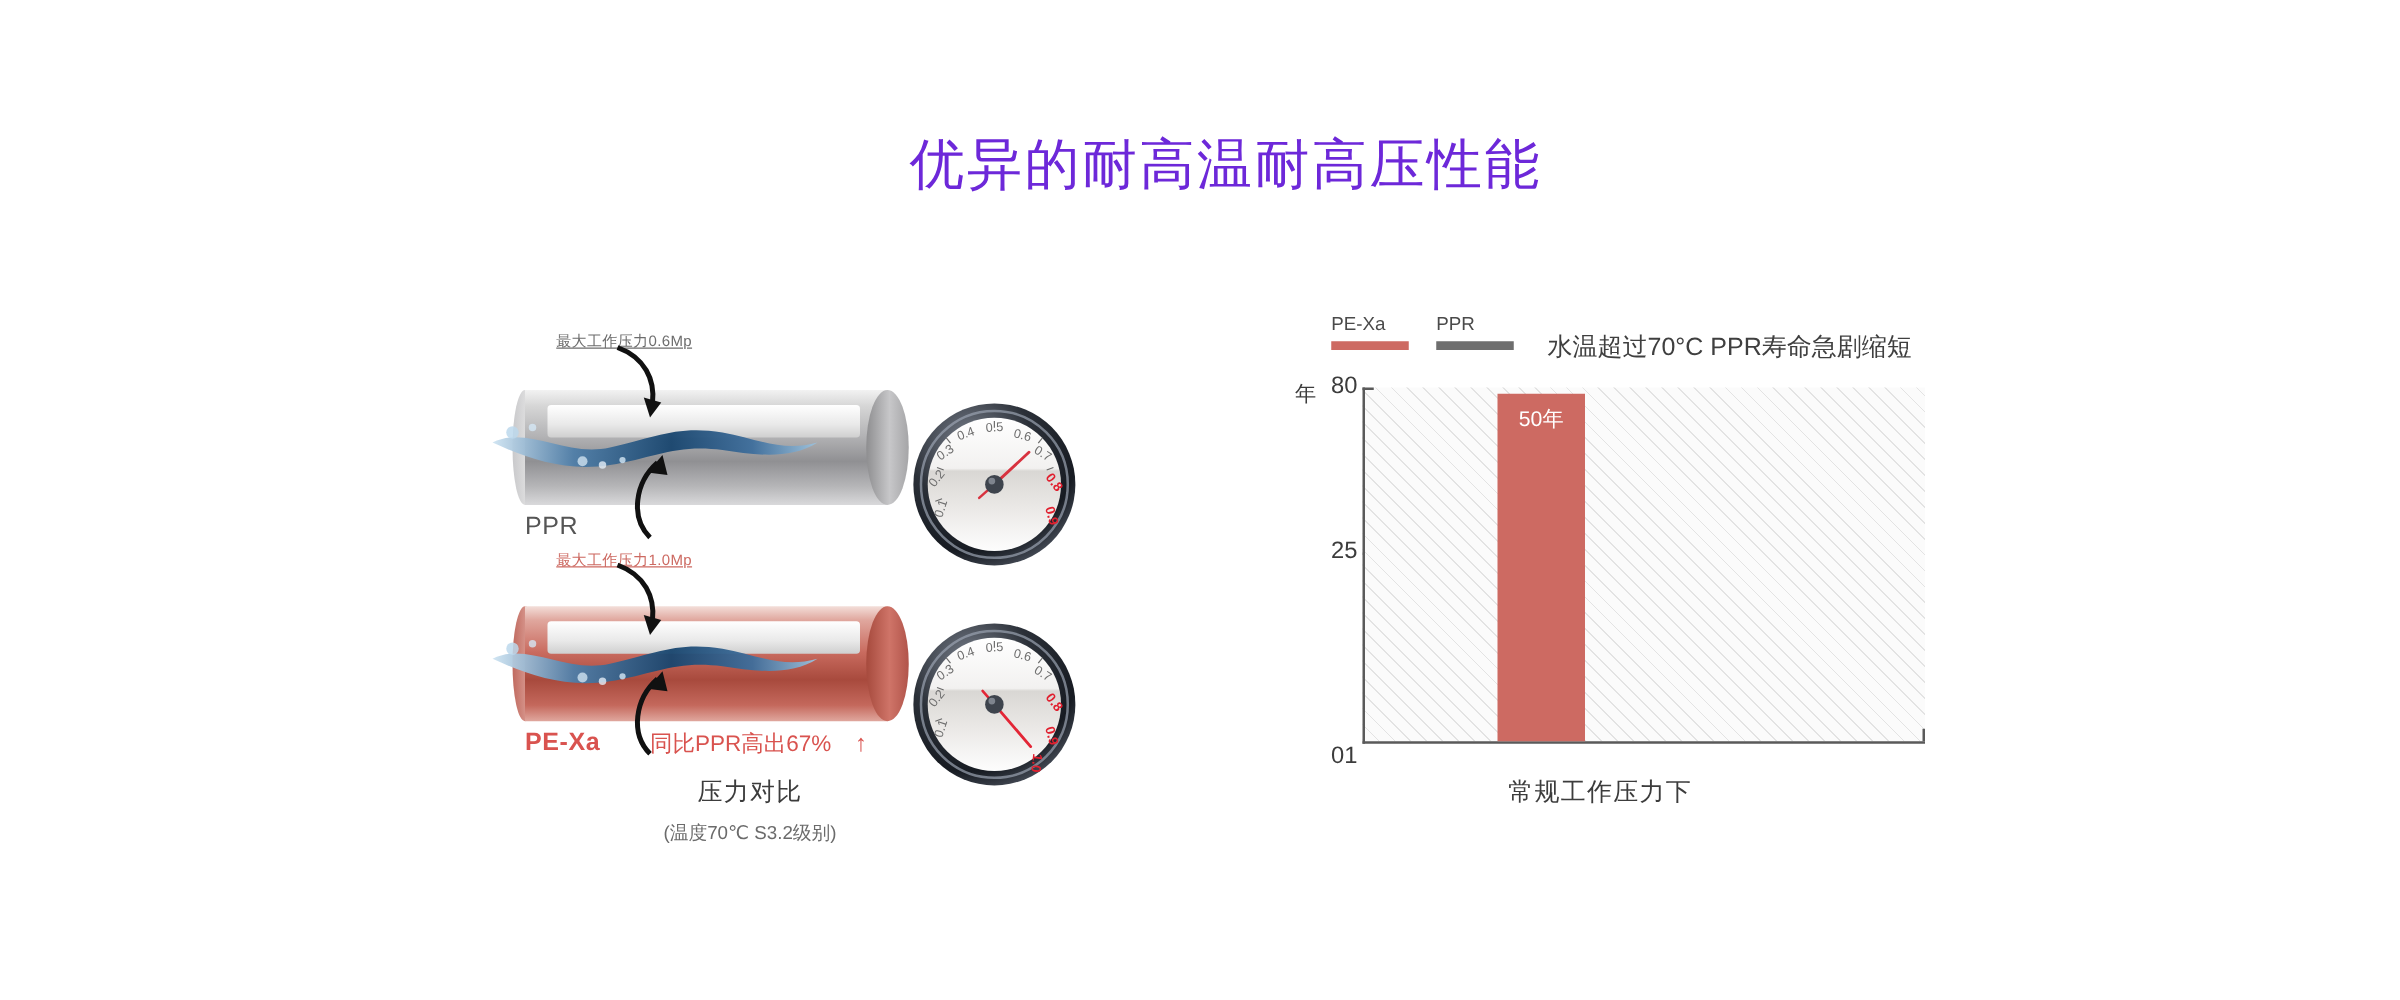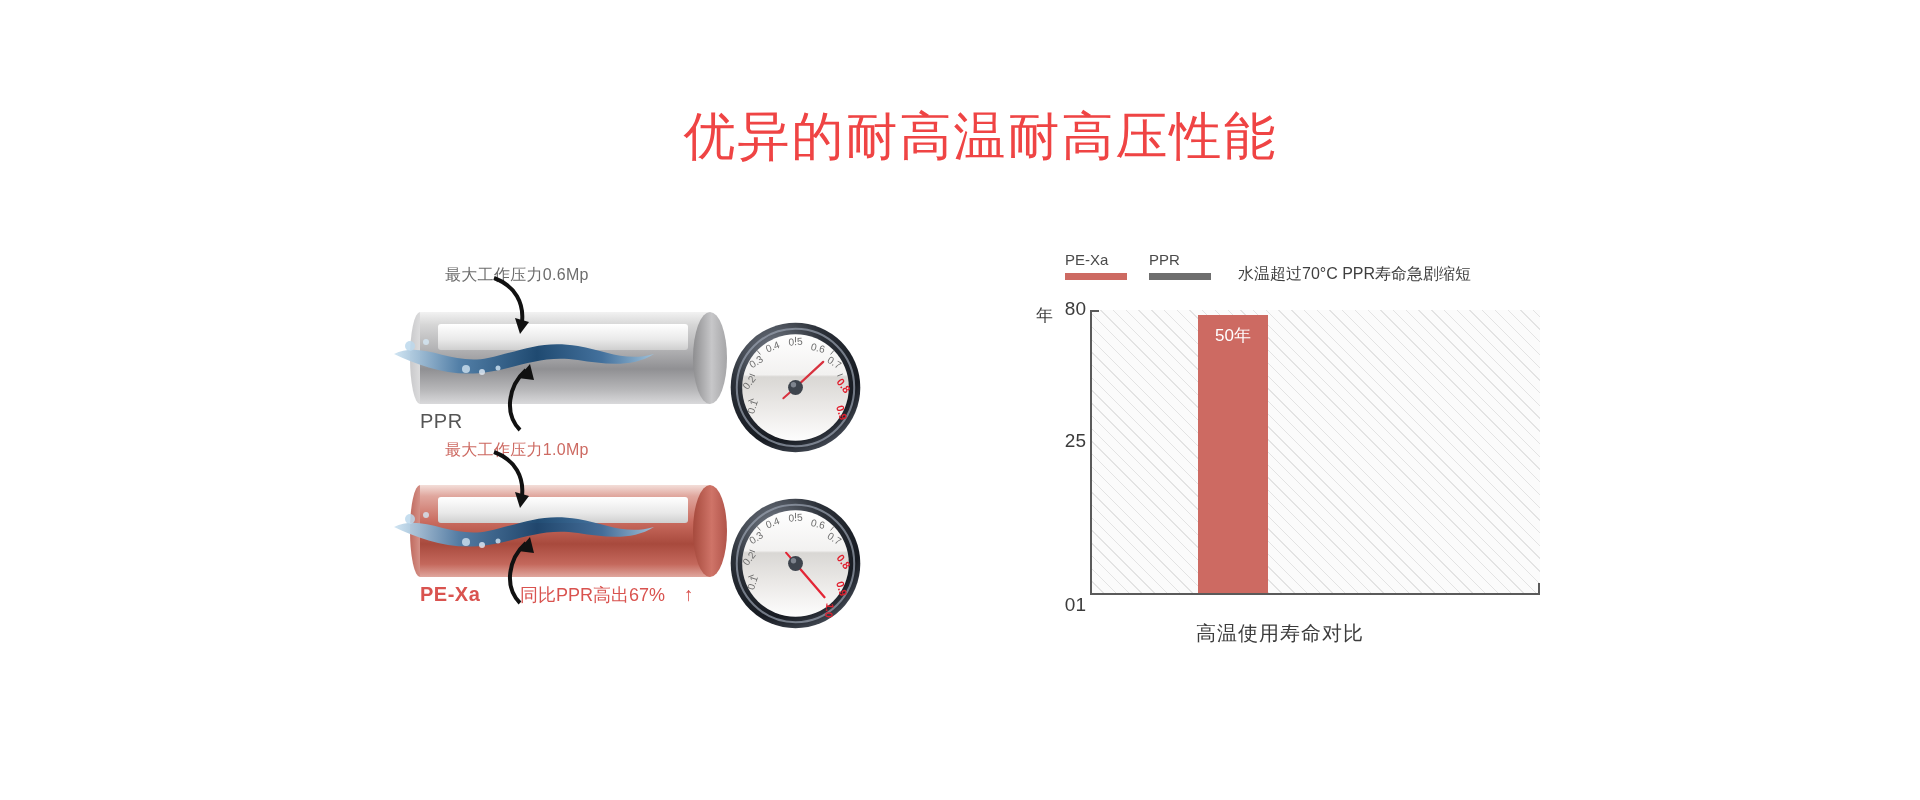--- a/index.html
+++ b/index.html
@@ -7,33 +7,33 @@
     width: 1920px; height: 800px;
     background: #ffffff;
     font-family: "Liberation Sans", "DejaVu Sans", sans-serif;
     overflow: hidden;
   }
   .page { position: relative; width: 1920px; height: 800px; background:#fff; }
 
   
   .header { position:absolute; top:108px; left:0; width:1920px; text-align:center; }
   .main-title {
-    font-size: 52px; color:#ef4444; letter-spacing: 2px; font-weight: 400;
+    font-size: 44px; color:#6d28d9; letter-spacing: 2px; font-weight: 400;
     line-height: 1.1;
     padding-left: 41px;
   }
   .sub-title {
     margin-top: 20px; font-size: 17px; color:#9b9b9b; letter-spacing: 0.5px;
   }
 
   
   .left-panel { position:absolute; left:360px; top:270px; width:640px; height:420px; }
 
   .press-label {
-    position:absolute; font-size:16px; letter-spacing:.3px; white-space:nowrap;
+    position:absolute; font-size:12px; letter-spacing:.3px; white-space:nowrap;text-decoration:underline;
   }
   .press-label.ppr { left:85px; top:-5px; color:#6d6d6d; }
   .press-label.pexa { left:85px; top:170px; color:#cd6a62; }
 
   
   .pipe-wrap { position:absolute; width:315px; height:92px; }
   .pipe-wrap.ppr  { left:60px; top:42px; }
   .pipe-wrap.pexa { left:60px; top:215px; }
 
   .pipe-body {
@@ -112,21 +112,21 @@
   .cap-left  { left:380px; top:620px; }
   .cap-right { left:1060px; top:620px; }
 
   
   .chart-panel { position:absolute; left:1020px; top:260px; width:540px; height:330px; }
   .legend { position:absolute; left:45px; top:-8px; display:flex; align-items:flex-start; gap:22px; }
   .legend-item { text-align:left; }
   .legend-label { font-size:15px; color:#4a4a4a; line-height:1.1; }
   .legend-swatch { margin-top:4px; height:7px; width:62px; }
   .legend-note {
-    position:absolute; left:218px; top:4px; font-size:16px; color:#3f3f3f; white-space:nowrap;
+    position:absolute; left:218px; top:4px; font-size:20px; color:#3f3f3f; white-space:nowrap;
   }
 
   .plot {
     position:absolute; left:70px; top:50px; width:450px; height:285px;
     background-color:#fbfbfb;
     background-image: repeating-linear-gradient(45deg,
         #e3e3e3 0px, #e3e3e3 1px, rgba(0,0,0,0) 1px, rgba(0,0,0,0) 9px);
     border-bottom:2px solid #5a5a5a;
   }
   .y-axis-unit {
@@ -330,20 +330,24 @@
       <text x="160" y="92" transform="rotate(52 160 92)">0.8</text>
       <text x="160" y="128" transform="rotate(74 160 128)">0.9</text>
       <text x="146" y="158" transform="rotate(96 146 158)">1.0</text>
     </g>
     <path d="M100,100 L143,150" stroke="#e32636" stroke-width="3.4" stroke-linecap="round"></path>
     <path d="M100,100 L86,84" stroke="#e32636" stroke-width="3" stroke-linecap="round"></path>
     <circle cx="100" cy="100" r="11" fill="#3e444d"></circle>
     <circle cx="97" cy="96" r="4" fill="#8e959f" opacity="0.8"></circle>
   </svg>
 
+  <div class="caption cap-left">
+    <div class="c-main">压力对比</div>
+    <div class="c-sub">(温度70℃   S3.2级别)</div>
+  </div>
 
   <div class="chart-panel">
 
     <div class="legend">
       <div class="legend-item">
         <div class="legend-label">PE-Xa</div>
         <div class="legend-swatch" style="background:#cd6a62"></div>
       </div>
       <div class="legend-item">
         <div class="legend-label">PPR</div>
@@ -364,16 +368,16 @@
       <div class="plot-right-edge"></div>
 
       <div class="bar" style="left:108px; width:70px; height:278px; background:#cd6a62;">
         <span>50年</span>
       </div>
 
     </div>
   </div>
 
   <div class="caption cap-right">
-    <div class="c-main">高温使用寿命对比</div>
+    <div class="c-main">常规工作压力下</div>
   </div>
 
 </div>
 
 </body></html>

